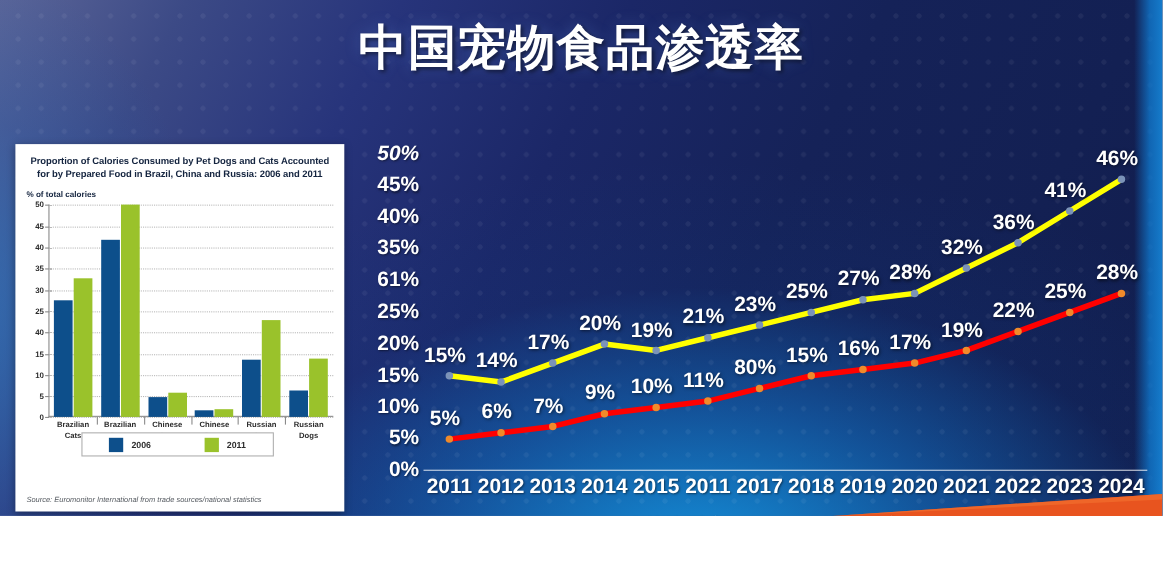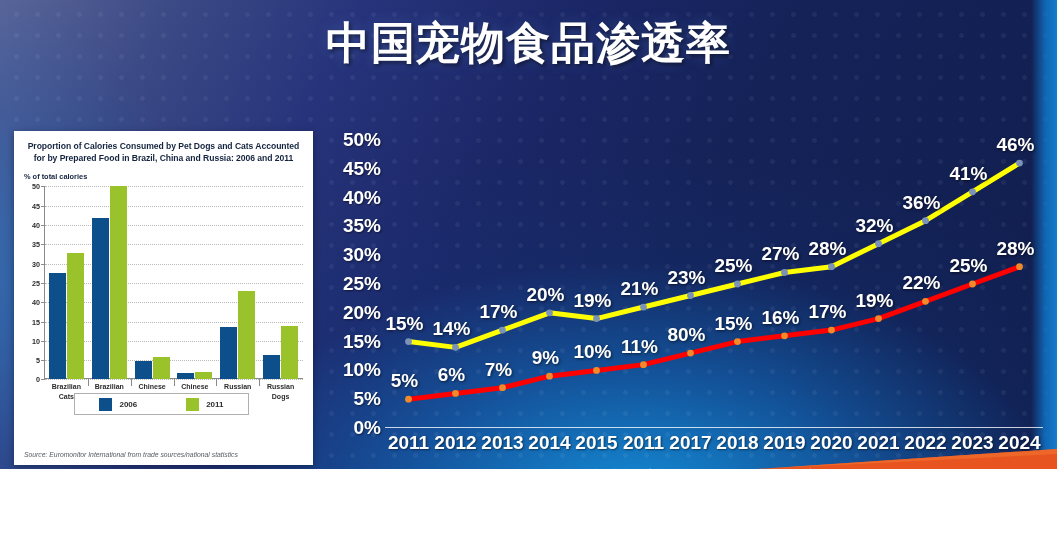--- a/index.html
+++ b/index.html
@@ -352,25 +352,25 @@
   </div>
 
   <div id="chart">
     <div id="ylabels">
         <div class="ytick" style="top: 288px;">0%</div>
         <div class="ytick" style="top: 259.2px;">5%</div>
         <div class="ytick" style="top: 230.4px;">10%</div>
         <div class="ytick" style="top: 201.6px;">15%</div>
         <div class="ytick" style="top: 172.8px;">20%</div>
         <div class="ytick" style="top: 144px;">25%</div>
-        <div class="ytick" style="top: 115.2px;">30%</div>
+        <div class="ytick" style="top: 115.2px;">61%</div>
         <div class="ytick" style="top: 86.4px;">35%</div>
         <div class="ytick" style="top: 57.6px;">40%</div>
         <div class="ytick" style="top: 28.8px;">45%</div>
-        <div class="ytick" style="top: 0px;">50%</div>
+        <div class="ytick" style="top: 0px; font-style: italic;">50%</div>
       </div>
     <div id="plot">
       <svg id="lines" viewBox="0 0 658 288" preserveAspectRatio="none">
           <polyline points="23.5,201.60000000000002 70.5,207.35999999999999 117.5,190.07999999999998 164.5,172.8 211.5,178.56 258.5,167.04000000000002 305.5,155.51999999999998 352.5,144 399.5,132.48 446.5,126.71999999999997 493.5,103.68 540.5,80.64000000000001 587.5,51.84 634.5,23.039999999999964" fill="none" stroke="#ffff00" stroke-width="5" stroke-linejoin="round" stroke-linecap="round"></polyline>
           <polyline points="23.5,259.2 70.5,253.44 117.5,247.68 164.5,236.16 211.5,230.4 258.5,224.64 305.5,213.12 352.5,201.60000000000002 399.5,195.84 446.5,190.07999999999998 493.5,178.56 540.5,161.28 587.5,144 634.5,126.71999999999997" fill="none" stroke="#ff0000" stroke-width="5" stroke-linejoin="round" stroke-linecap="round"></polyline>
           <circle cx="23.5" cy="201.60000000000002" r="3.4" fill="#7b93b8"></circle>
           <circle cx="70.5" cy="207.35999999999999" r="3.4" fill="#7b93b8"></circle>
           <circle cx="117.5" cy="190.07999999999998" r="3.4" fill="#7b93b8"></circle>
           <circle cx="164.5" cy="172.8" r="3.4" fill="#7b93b8"></circle>
           <circle cx="211.5" cy="178.56" r="3.4" fill="#7b93b8"></circle>

